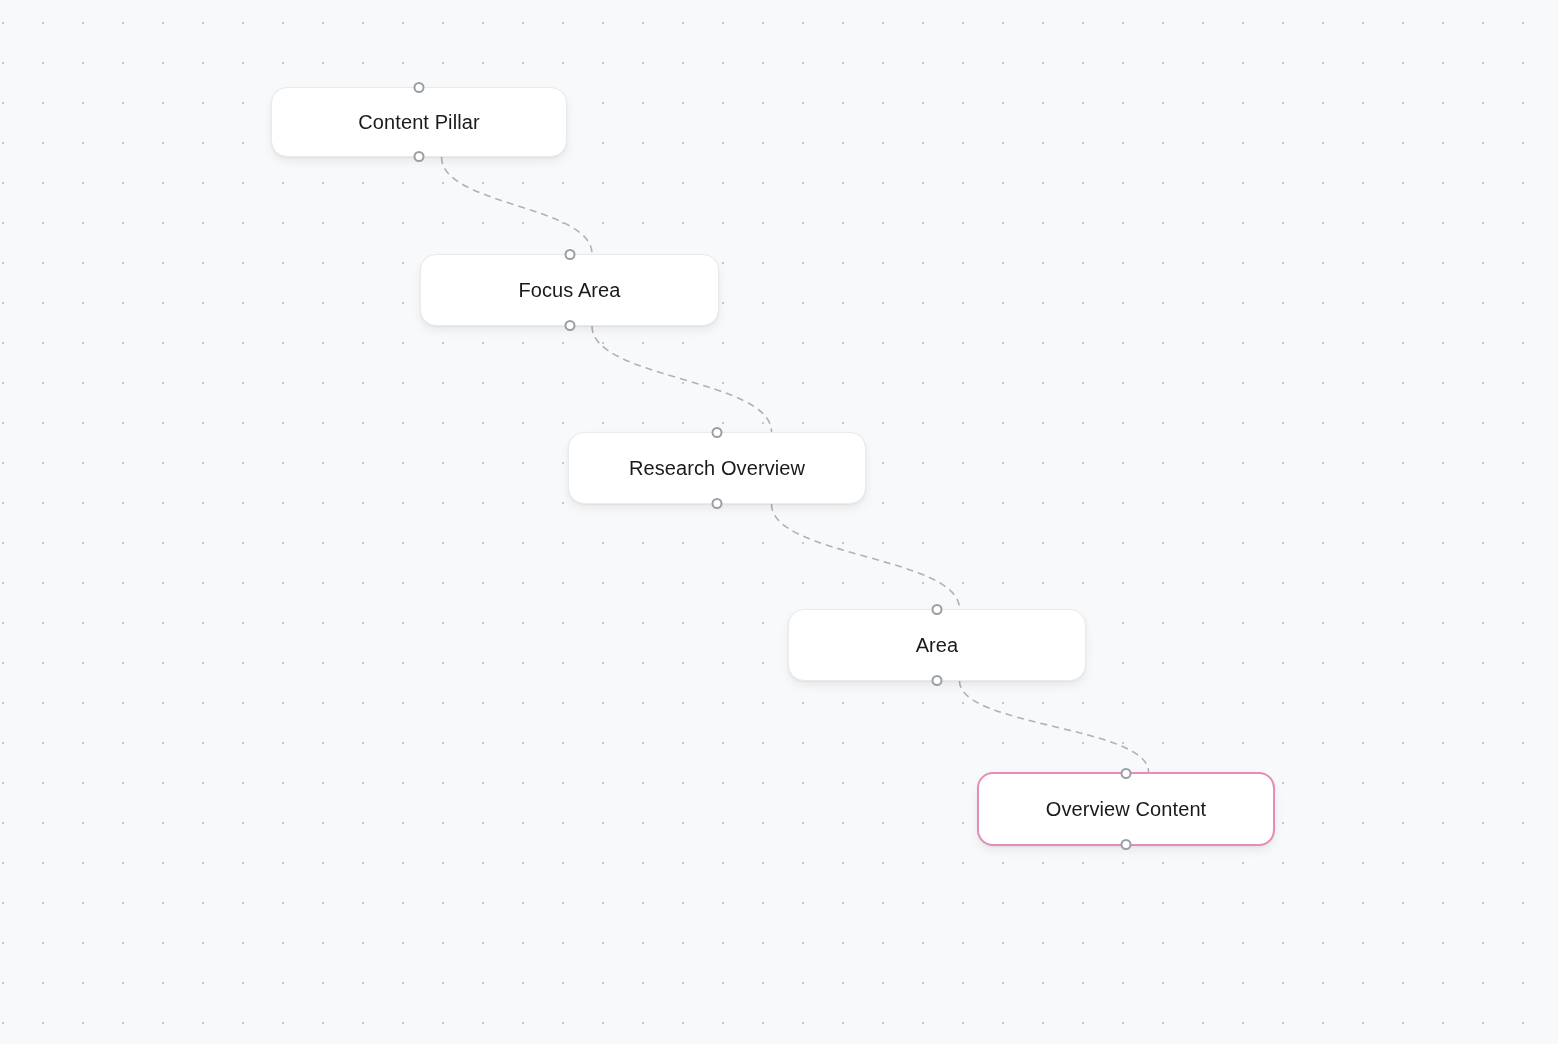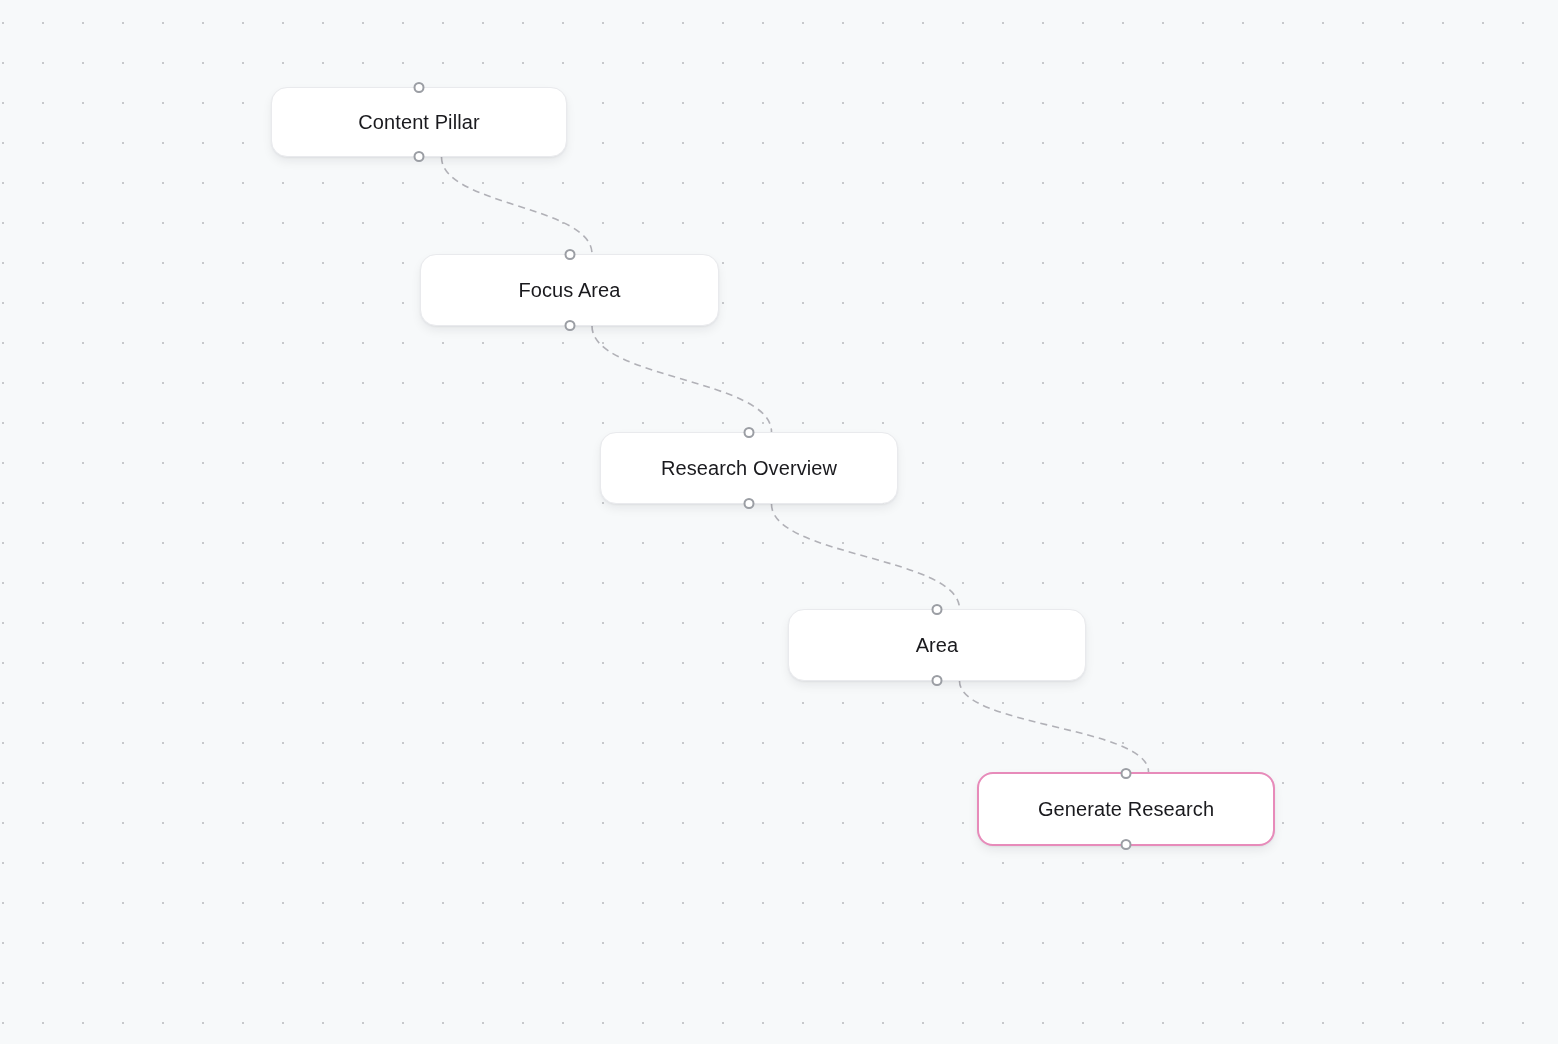--- a/index.html
+++ b/index.html
@@ -85,29 +85,29 @@
       <div class="node" style="left: 271px; top: 87px; width: 296px; height: 70px;">
     <div class="handle handle-top"></div>
     <span class="node-label">Content Pillar</span>
     <div class="handle handle-bottom"></div>
   </div>
       <div class="node" style="left: 420px; top: 254px; width: 299px; height: 72px;">
     <div class="handle handle-top"></div>
     <span class="node-label">Focus Area</span>
     <div class="handle handle-bottom"></div>
   </div>
-      <div class="node" style="left: 600px; top: 432px; width: 298px; height: 72px;">
+      <div class="node" style="left: 568px; top: 432px; width: 298px; height: 72px;">
     <div class="handle handle-top"></div>
     <span class="node-label">Research Overview</span>
     <div class="handle handle-bottom"></div>
   </div>
       <div class="node" style="left: 788px; top: 609px; width: 298px; height: 72px;">
     <div class="handle handle-top"></div>
     <span class="node-label">Area</span>
     <div class="handle handle-bottom"></div>
   </div>
       <div class="node selected" style="left: 977px; top: 772px; width: 298px; height: 74px;">
     <div class="handle handle-top"></div>
-    <span class="node-label">Generate Research</span>
+    <span class="node-label">Overview Content</span>
     <div class="handle handle-bottom"></div>
   </div>
     </div>
 </div>
 
 </body></html>

